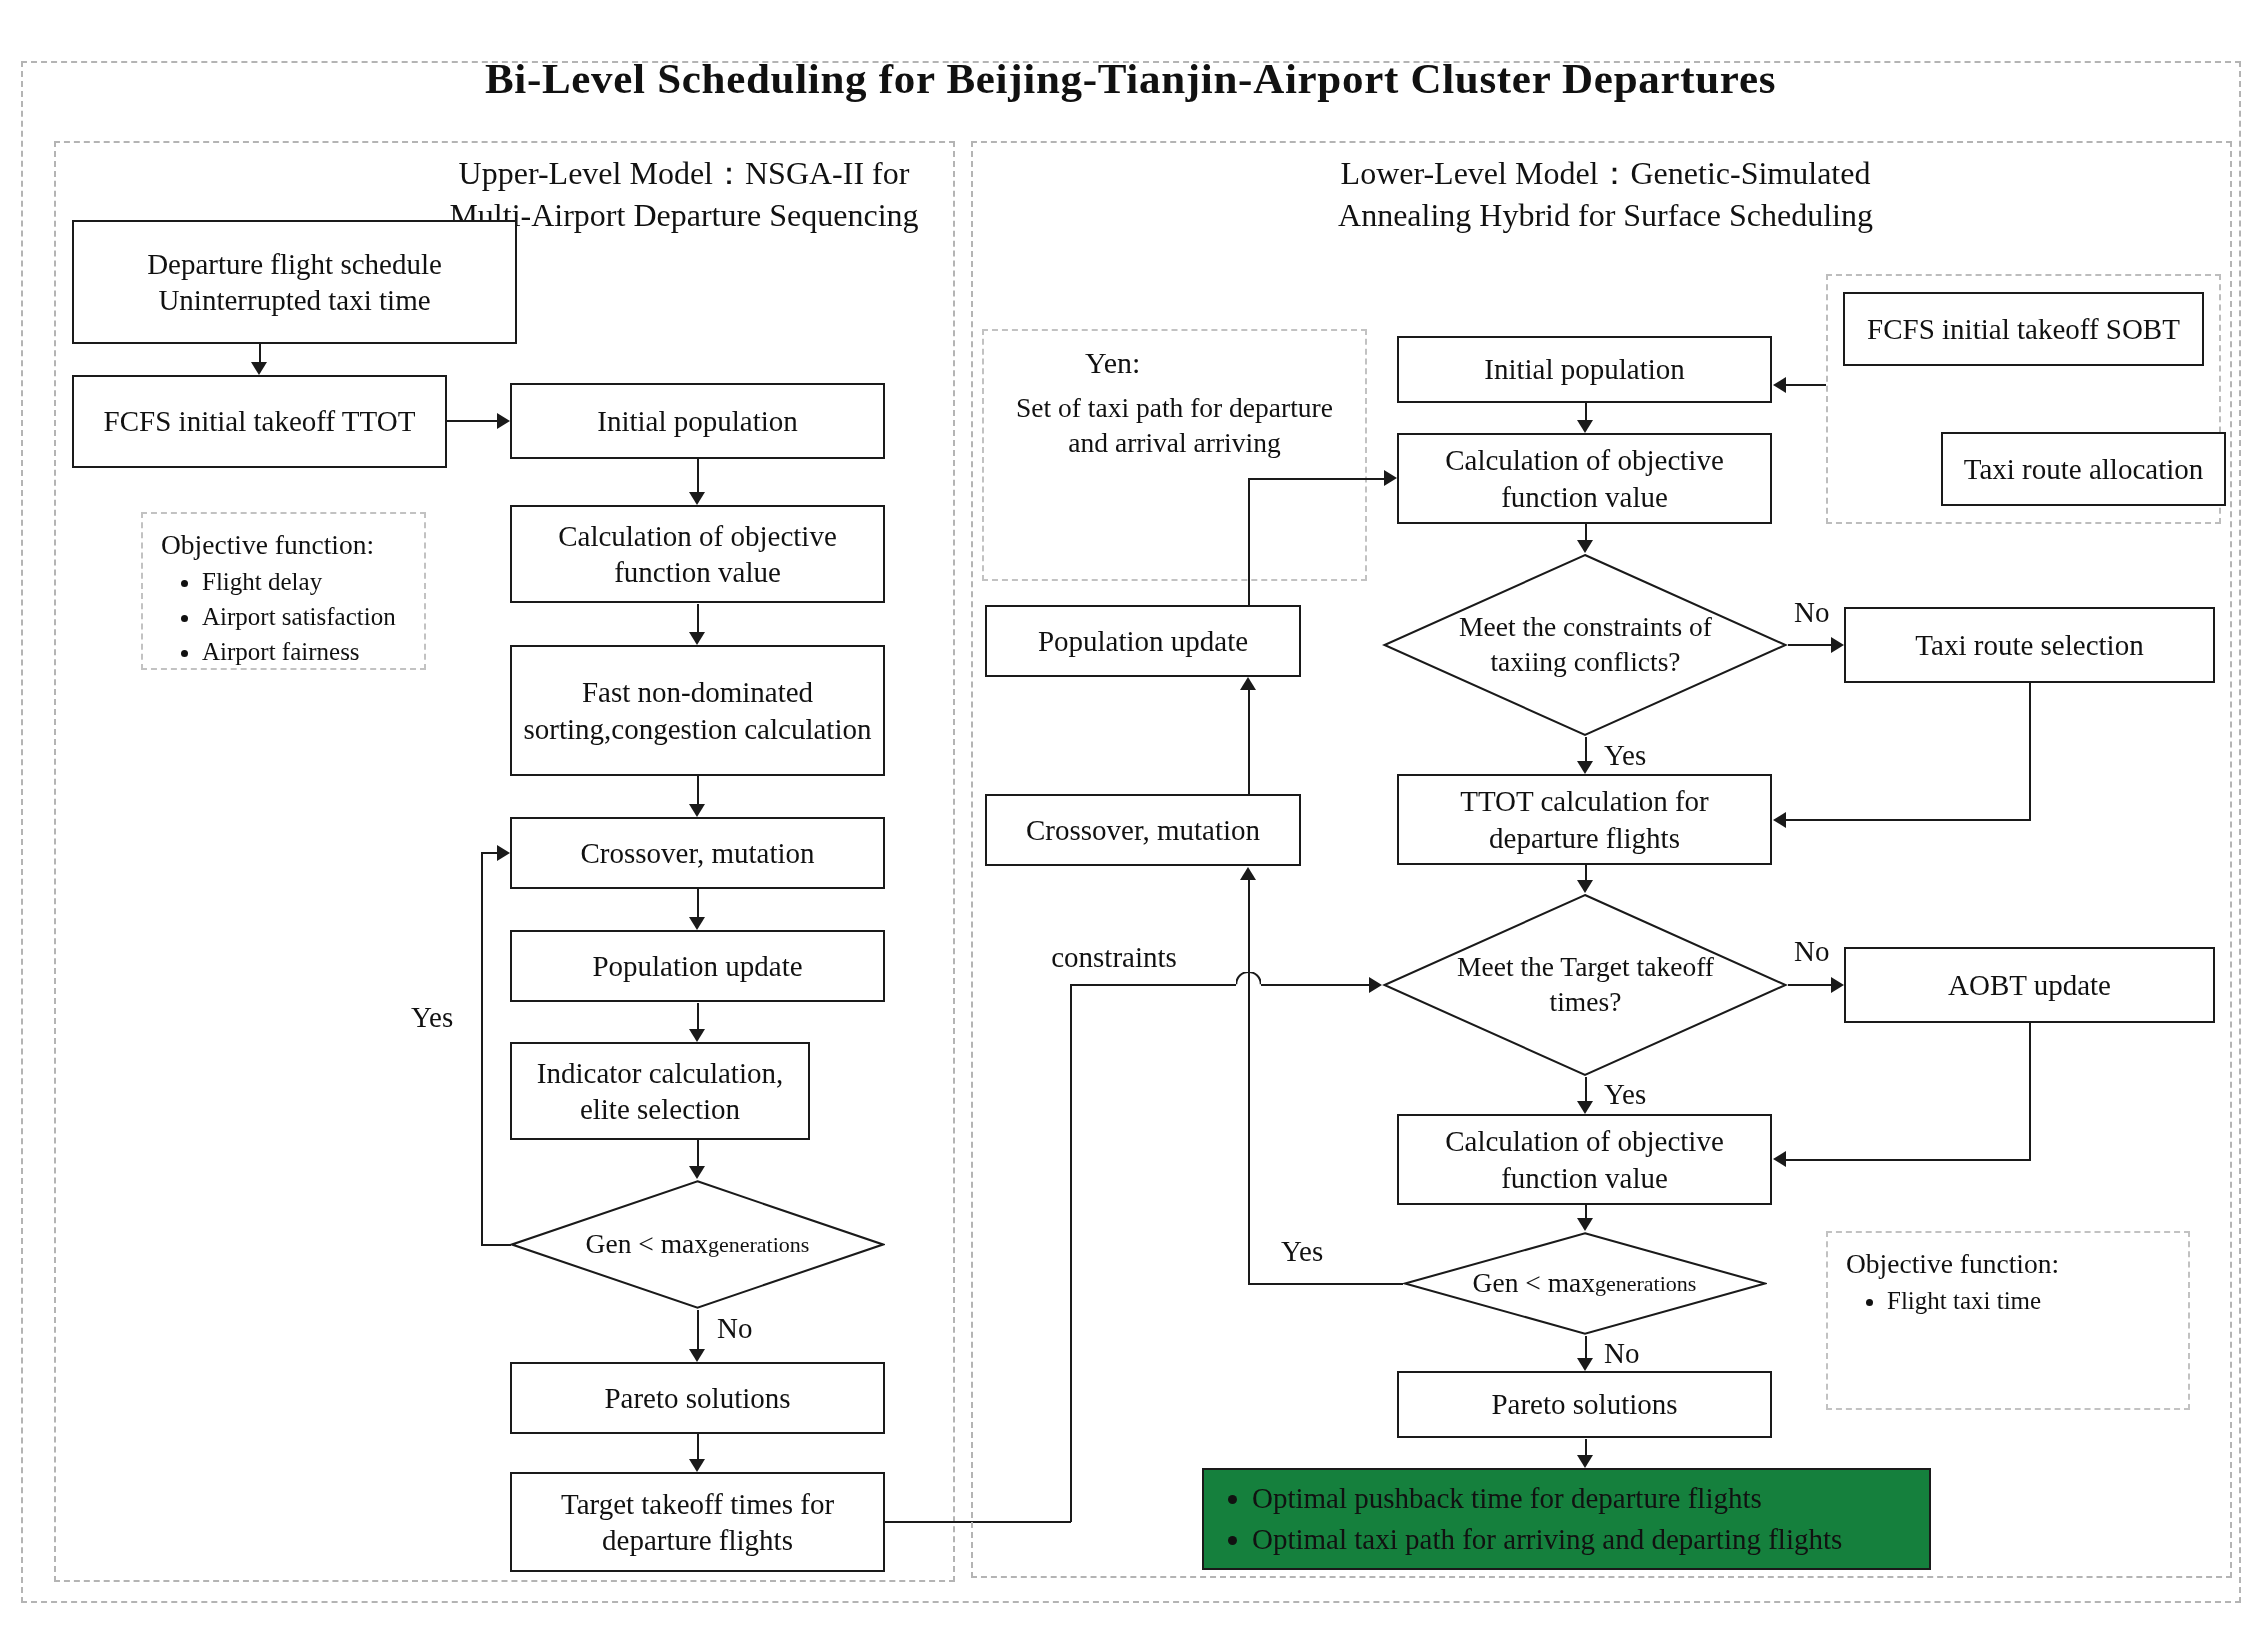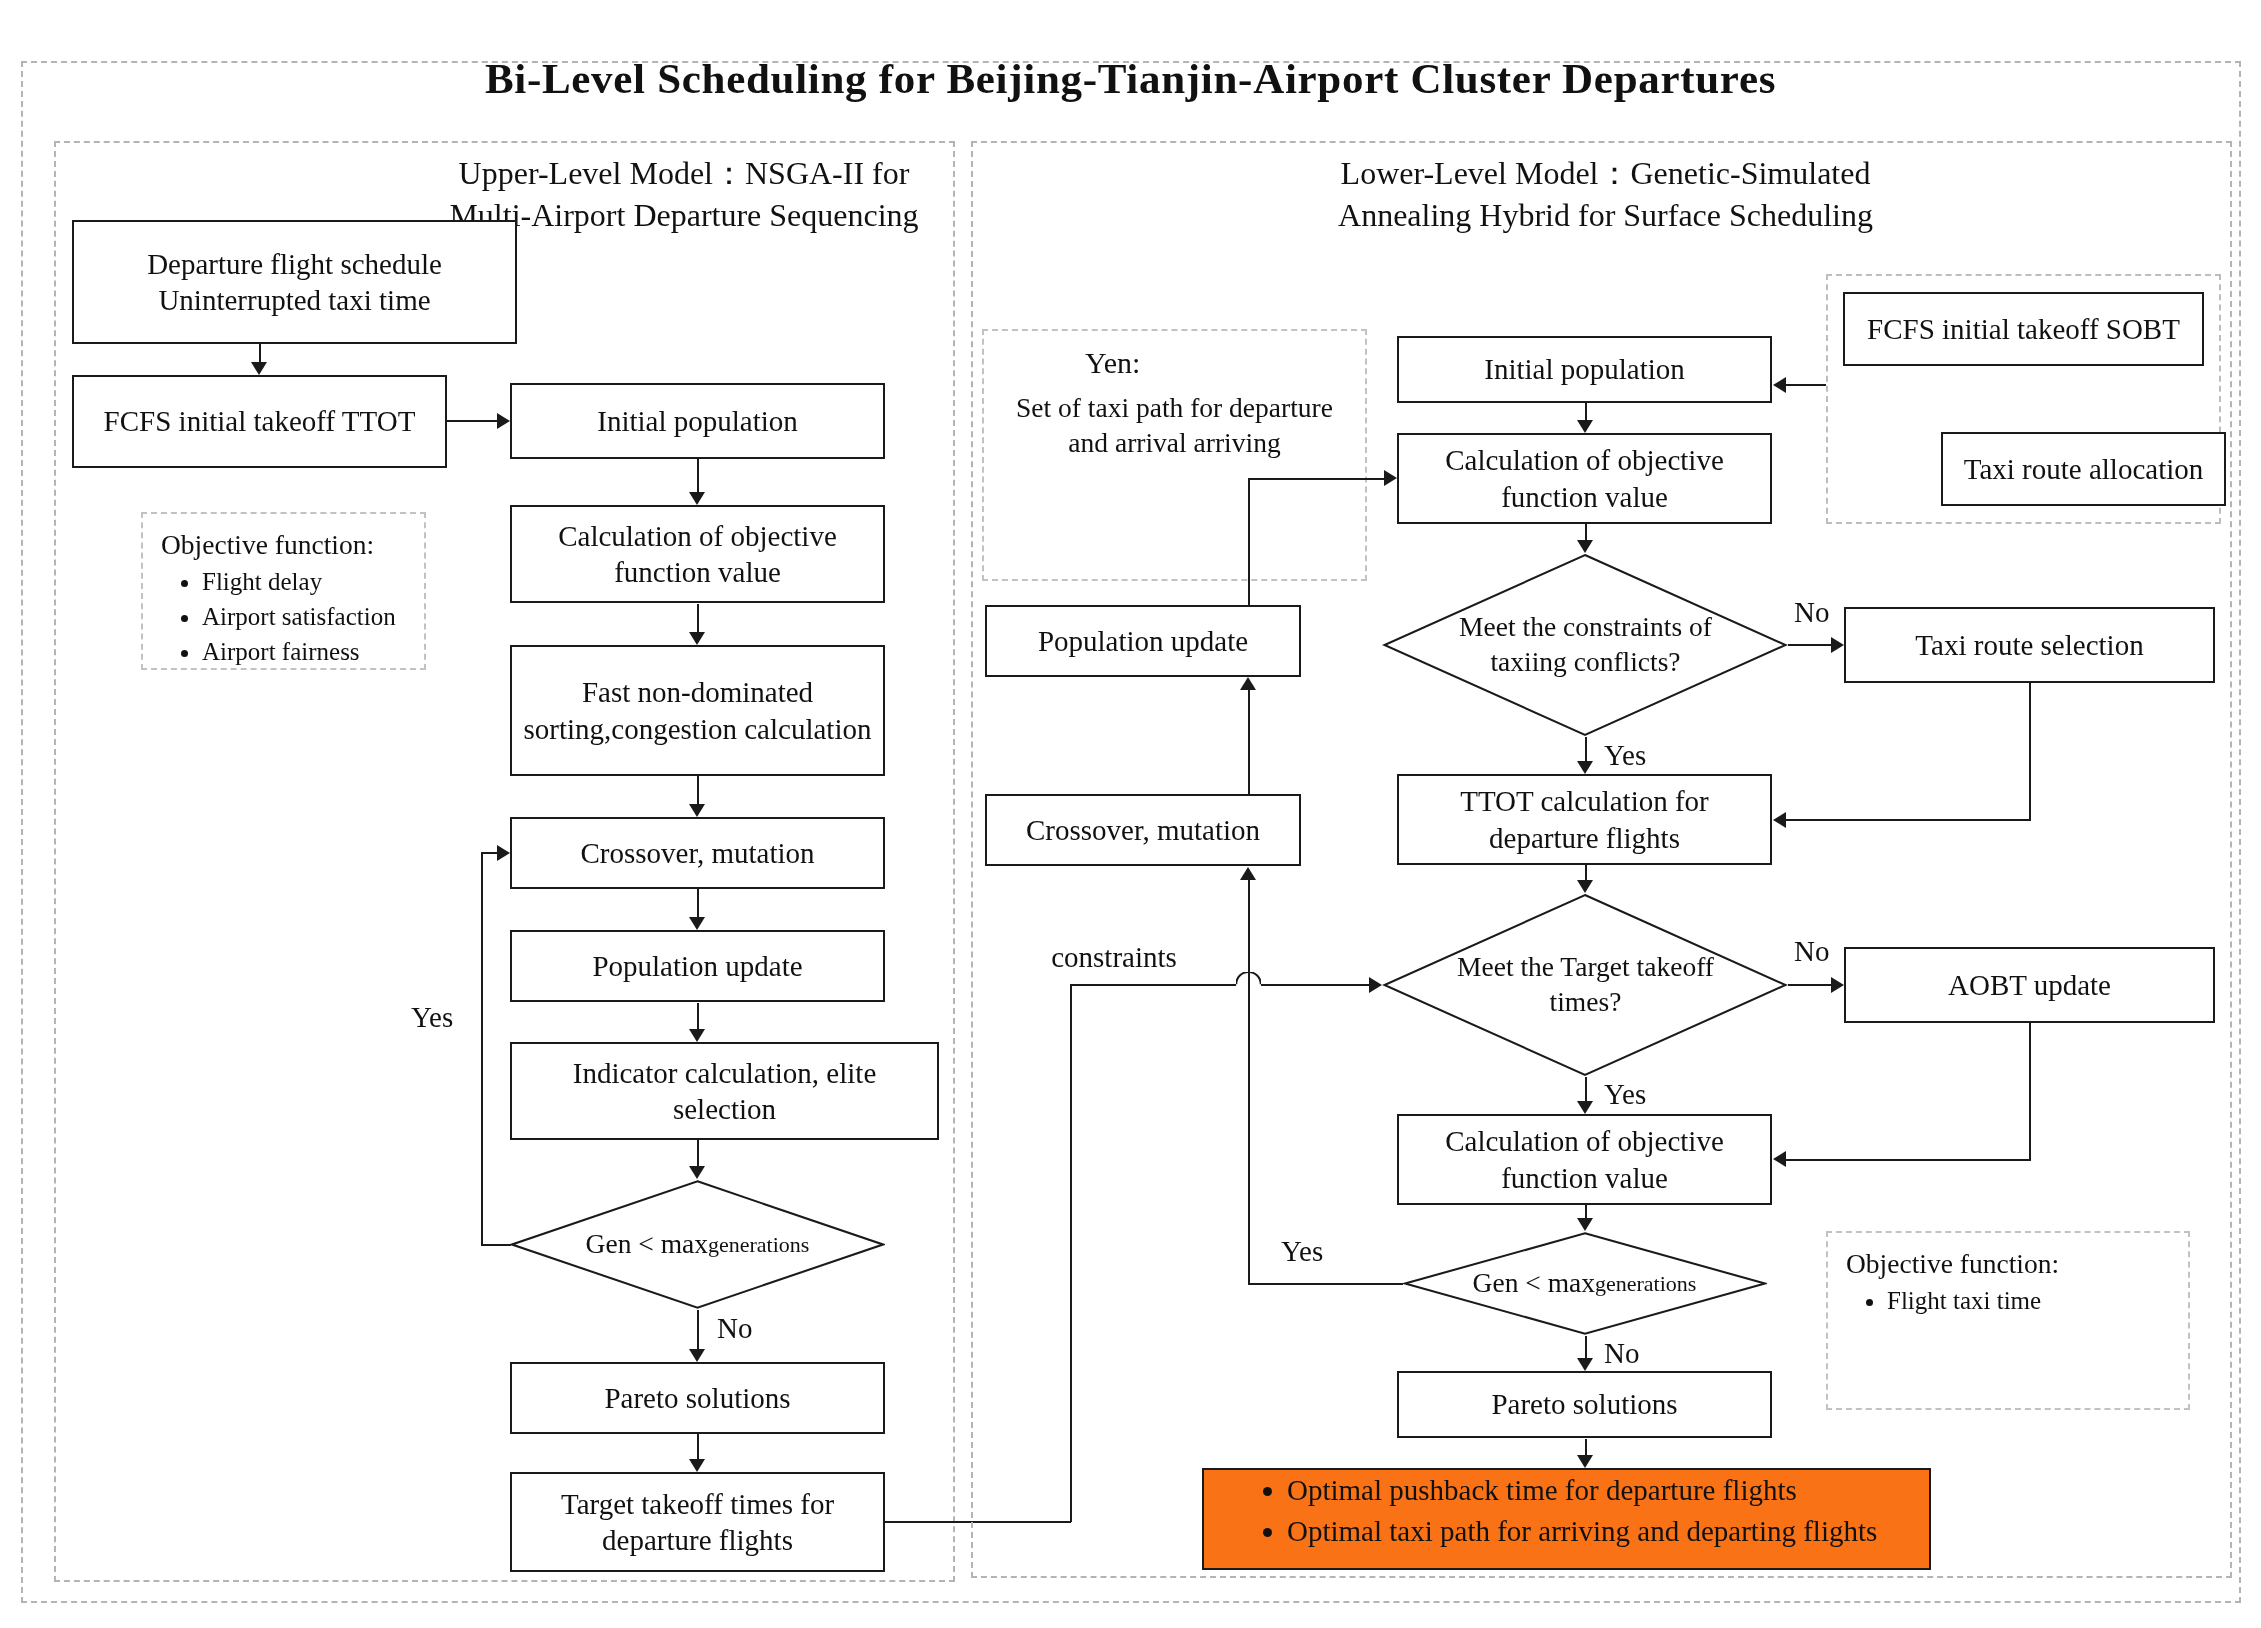--- a/index.html
+++ b/index.html
@@ -26,22 +26,22 @@
   .dtext{position:absolute;display:flex;align-items:center;justify-content:center;
          text-align:center;font-size:27.5px;line-height:1.25;}
   .small{font-size:22px;}
   .notebox{position:absolute;border:2.1px dashed #c2c2c2;box-sizing:border-box;background:#fff;
            font-size:27.5px;padding:15px 18px;}
   .notebox .nb-title{font-size:27.5px;margin-bottom:5.5px;}
   .notebox ul{margin:3px 0 0 0;padding-left:41px;}
   .notebox li{font-size:25px;margin:6.9px 0;}
   .yen-title{text-align:left;padding-left:83px;font-size:30px;margin-bottom:9.6px;}
   .yen-body{text-align:center;font-size:27.5px;line-height:1.3;}
-  .outbox{position:absolute;background:#f97316;border:2.1px solid #1a1a1a;box-sizing:border-box;
-          display:flex;padding-left:35px;}
+  .outbox{position:absolute;background:#15803d;border:2.1px solid #1a1a1a;box-sizing:border-box;
+          display:flex;align-items:center;}
   .outbox ul{margin:0;padding-left:48px;}
   .outbox li{font-size:29px;line-height:1.4;}
 </style>
 </head>
 <body>
 
 <div id="canvas">
 
   <div class="panel" style="left:20.6px;top:61px;width:2220px;height:1542px;"></div>
 
@@ -65,21 +65,21 @@
         <li>Airport satisfaction</li>
         <li>Airport fairness</li>
       </ul>
   </div>
 
   <div class="box" style="left:510px;top:383px;width:375px;height:76px;">Initial population</div>
   <div class="box" style="left:510px;top:505px;width:375px;height:98px;">Calculation of objective function value</div>
   <div class="box" style="left:510px;top:645px;width:375px;height:131px;">Fast non-dominated sorting,congestion calculation</div>
   <div class="box" style="left:510px;top:817px;width:375px;height:72px;">Crossover, mutation</div>
   <div class="box" style="left:510px;top:930px;width:375px;height:72px;">Population update</div>
-  <div class="box" style="left:510px;top:1042px;width:429px;height:98px;font-family:Liberation Serif, serif;">Indicator calculation, elite selection</div>
+  <div class="box" style="left:510px;top:1042px;width:300px;height:98px;font-family:Liberation Serif, serif;">Indicator calculation, elite selection</div>
 
   <svg class="diamond" style="left:510px;top:1179px;" width="375" height="131" viewBox="0 0 546 190">
     <polygon points="273,3 543,95 273,187 3,95" fill="#ffffff" stroke="#1a1a1a" stroke-width="3"></polygon>
   </svg>
   <div class="dtext" style="left:544px;top:1210px;width:307px;height:69px;">
     <span>Gen &lt; max </span>
     <span class="small">generations</span>
   </div>
 
   <div class="box" style="left:510px;top:1362px;width:375px;height:72px;">Pareto solutions</div>

